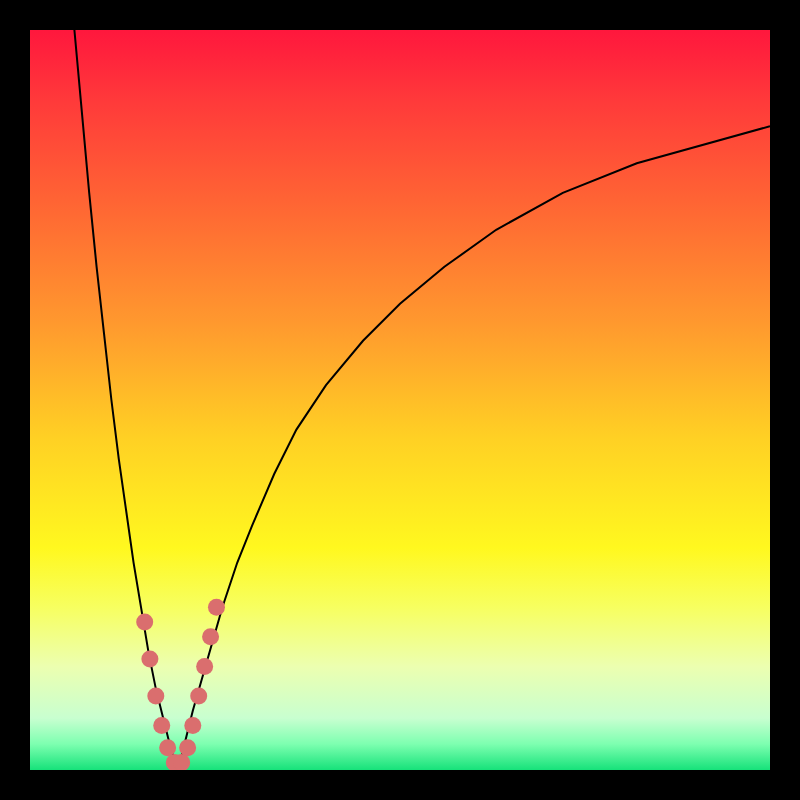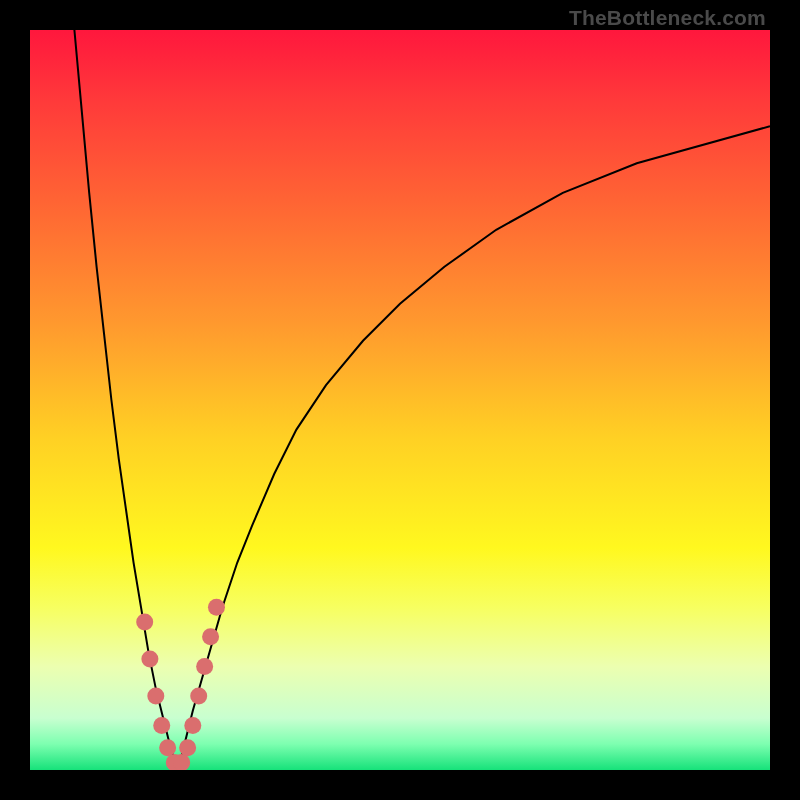--- a/index.html
+++ b/index.html
@@ -88,14 +88,13 @@
           <circle cx="157.62" cy="717.80" r="8.5" fill="#da6e6e" stroke="#b45555" stroke-width="0"></circle>
           <circle cx="162.80" cy="695.60" r="8.5" fill="#da6e6e" stroke="#b45555" stroke-width="0"></circle>
           <circle cx="168.72" cy="666.00" r="8.5" fill="#da6e6e" stroke="#b45555" stroke-width="0"></circle>
           <circle cx="174.64" cy="636.40" r="8.5" fill="#da6e6e" stroke="#b45555" stroke-width="0"></circle>
           <circle cx="180.56" cy="606.80" r="8.5" fill="#da6e6e" stroke="#b45555" stroke-width="0"></circle>
           <circle cx="186.48" cy="577.20" r="8.5" fill="#da6e6e" stroke="#b45555" stroke-width="0"></circle>
         </g>
     </svg>
   </div>
 
-  <div class="watermark">TheBottleneck.com</div>
 </div>
 
 </body></html>

